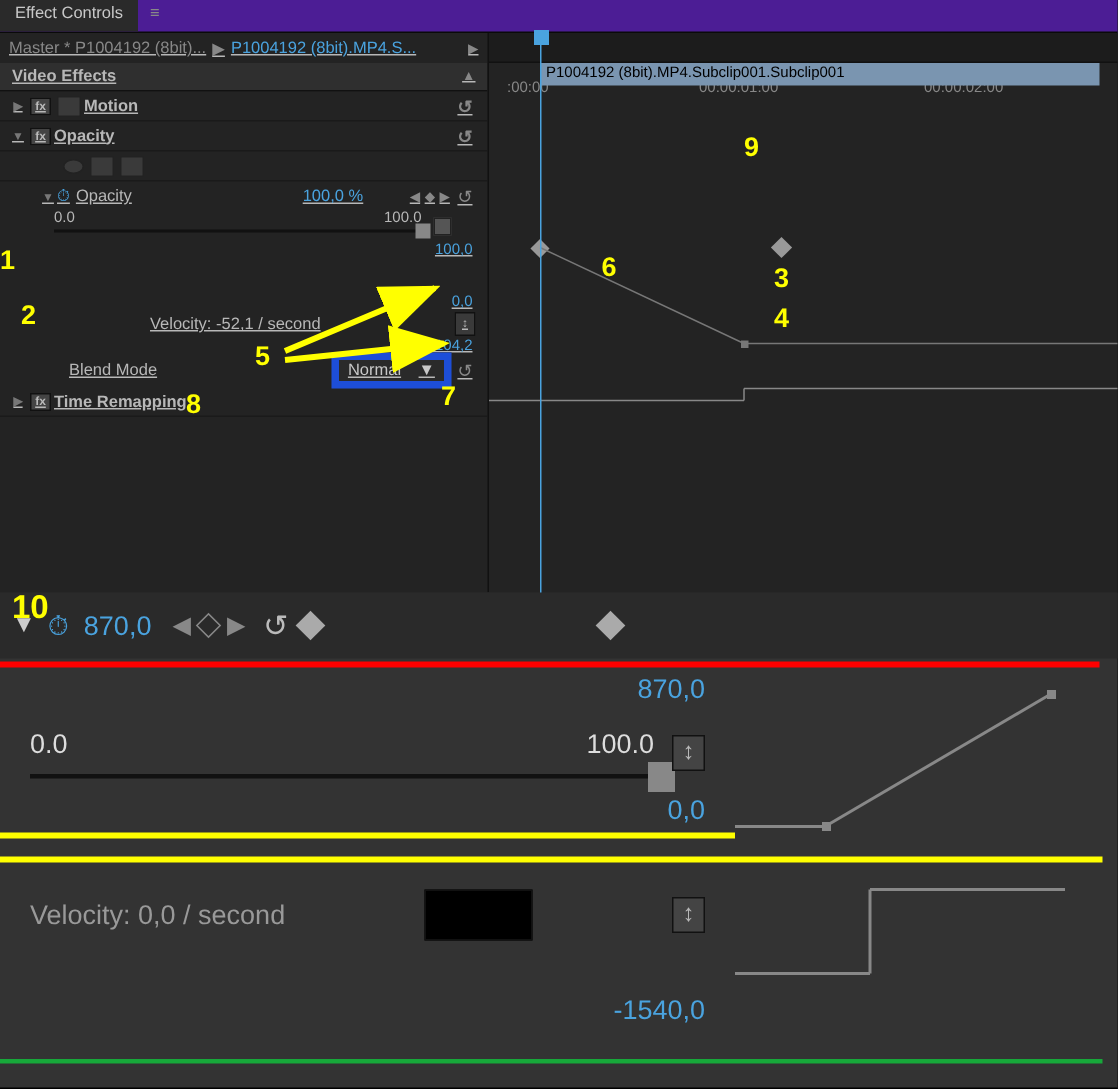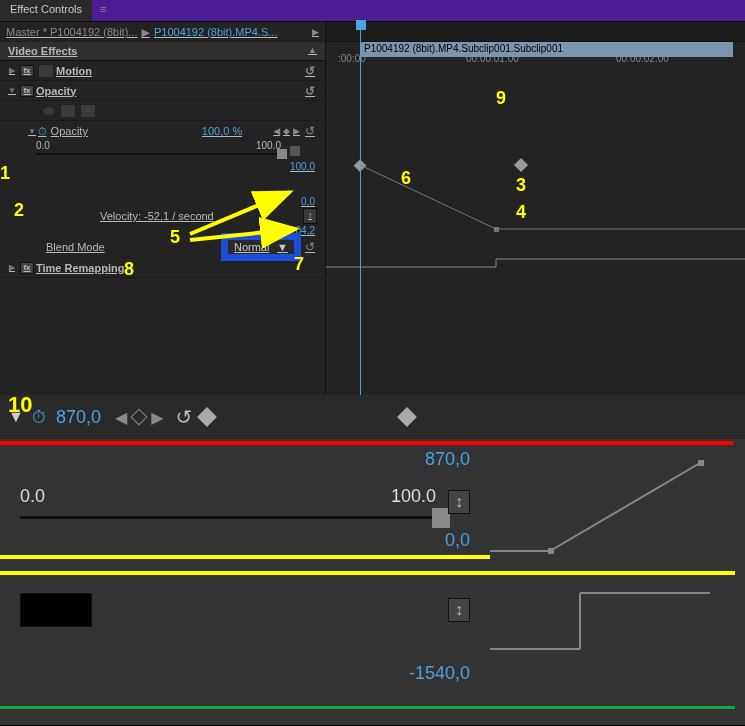--- a/index.html
+++ b/index.html
@@ -138,21 +138,21 @@
   .graph-square { position:absolute; right:0; top:2px; width:12px; height:12px; background:#555; border:1px solid #222; cursor:pointer; }
 
   .axis-label { color:#4aa3df; text-align:right; padding-right:10px; font-size:10px; }
   .velocity-row { padding-left:100px; padding-right:8px; display:flex; align-items:center; justify-content:space-between; height:18px; }
   .updown-btn { width:14px; height:16px; background:#3a3a3a; border:1px solid #111; cursor:pointer; font-size:8px; text-align:center; line-height:14px; }
 
   .dropdown-row {
     display:flex; align-items:center; padding:2px 6px 2px 46px; height:22px;
   }
   .dropdown {
-    background:#2a2a2a; border:7px solid #1d4ed8; padding:1px 6px; min-width:80px;
+    background:#2a2a2a; border:5px solid #1d4ed8; padding:1px 6px; min-width:80px;
     display:flex; justify-content:space-between; align-items:center;
     cursor:pointer; color:#c8c8c8;
   }
 
   
   .time-ruler {
     height: 20px;
     background: #1c1c1c;
     display:flex;
     font-size:10px;
@@ -395,20 +395,21 @@
         <div class="handle"></div>
         <div class="updown">↕</div>
       </div>
 
       <div class="axis-big">0,0</div>
 
       <div style="height:4px;background:#ffff00;margin-top:4px"></div>
 
 
       <div class="vel-row-big">
+        <span class="vel-text-big">Velocity: 0,0 / second</span>
         <div class="vel-input"></div>
         <div class="updown" style="position:static;width:22px;height:24px;background:#444;border:1px solid #111;text-align:center;line-height:22px;cursor:pointer">↕</div>
       </div>
 
       <div class="axis-big" style="margin-top:36px">-1540,0</div>
 
     </div>
 
     <div class="scale-right">
       <svg width="100%" height="100%">

